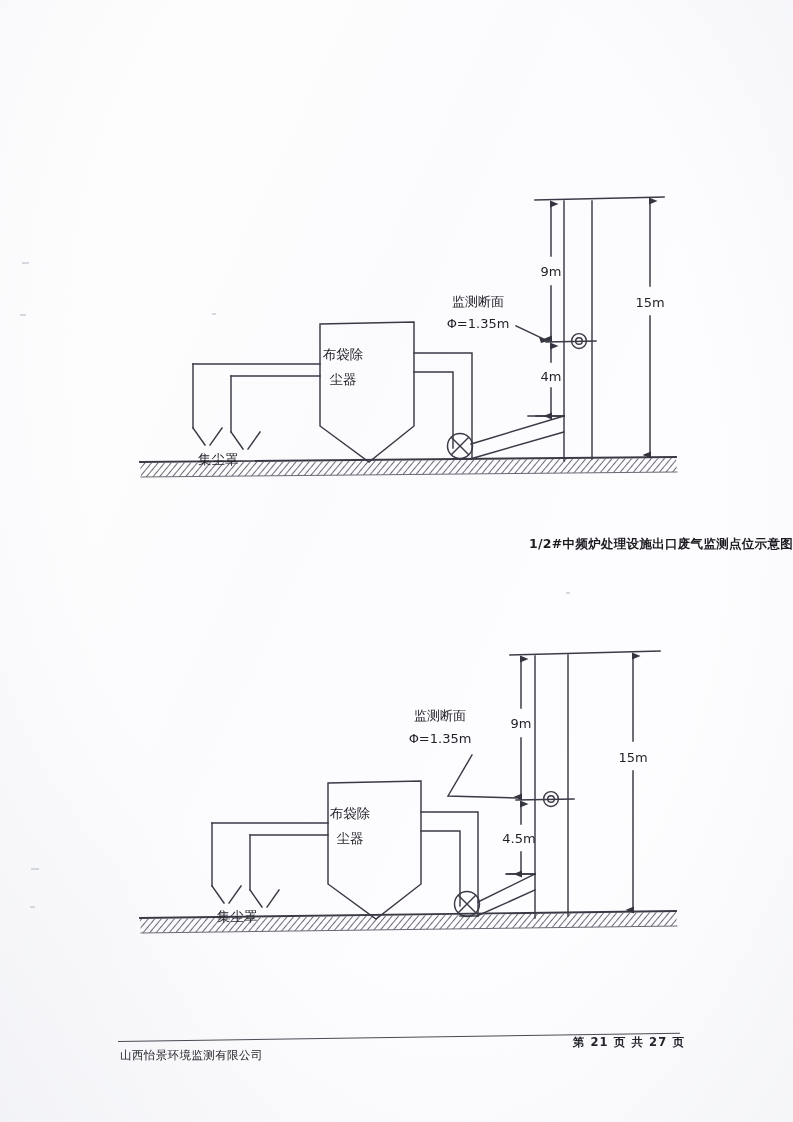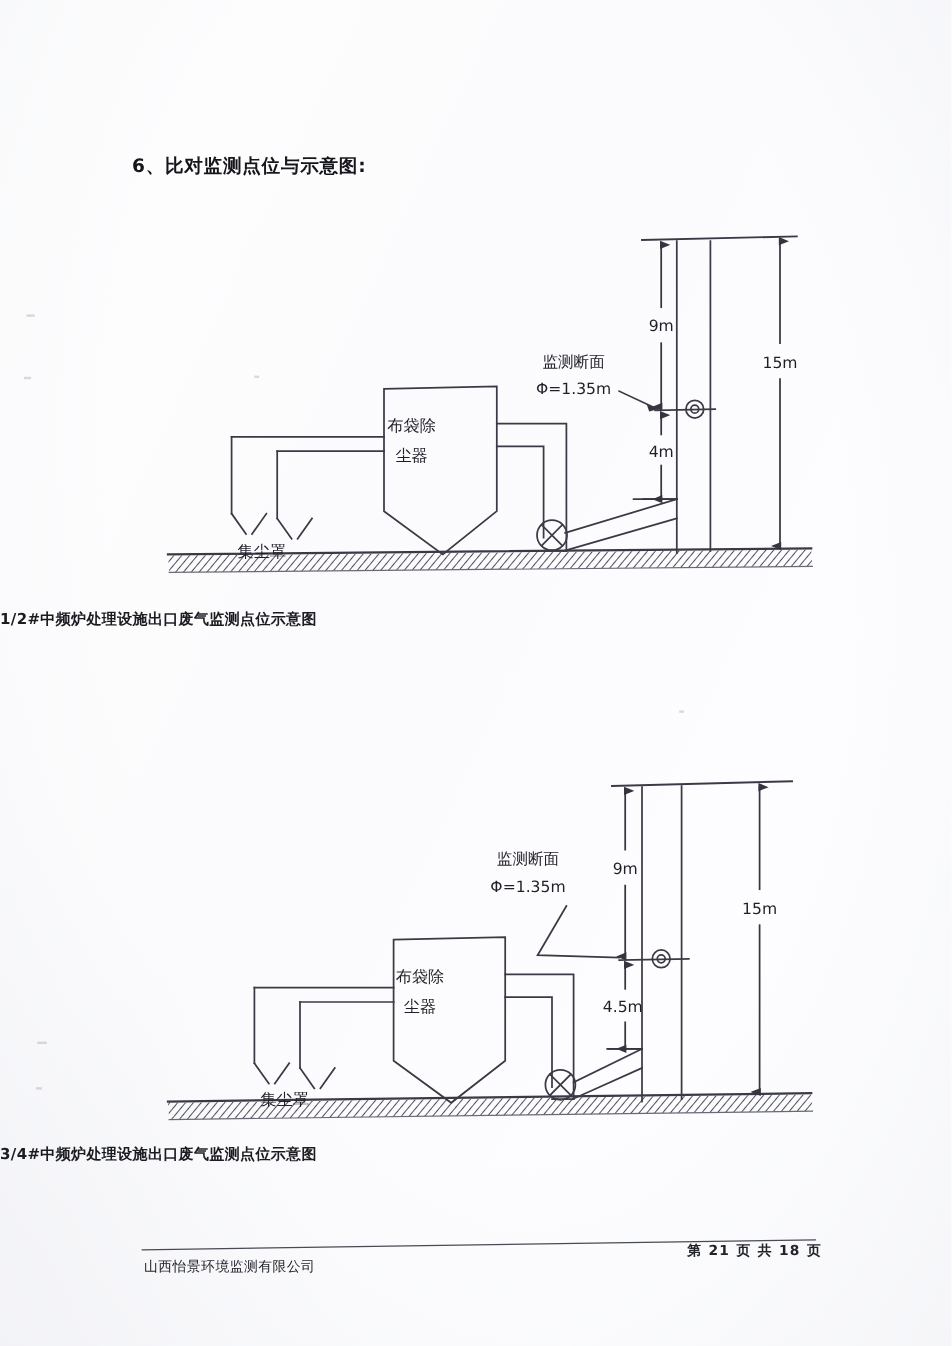--- a/index.html
+++ b/index.html
@@ -34,24 +34,25 @@
     white-space:nowrap;
   }
 
   
   .figure{position:absolute;left:0;width:793px;}
   #figure-1{top:176px;height:360px;}
   #figure-2{top:628px;height:360px;}
   .fig-svg{display:block;margin:0;}
   .caption{
     position:absolute;
-    width:793px;text-align:left;
+    width:793px;text-align:right;
     font-size:12.5px;font-weight:bold;
     letter-spacing:.3px;
     color:#1b1b22;
+    margin-top:28px;
   }
   #caption-1{top:508px;}
   #caption-2{top:954px;}
 
   
   .footer-rule{
     position:absolute;
     left:118px;top:1041px;
     width:562px;height:0;
     border-top:1.3px solid #4a4a55;
@@ -76,21 +77,20 @@
 <div class="page">
   <div class="scan-tint"></div>
 
   <div class="speck" style="left:22px;top:262px;width:7px;height:2px;"></div>
   <div class="speck" style="left:20px;top:314px;width:6px;height:2px;"></div>
   <div class="speck" style="left:31px;top:868px;width:8px;height:2px;"></div>
   <div class="speck" style="left:30px;top:906px;width:5px;height:2px;"></div>
   <div class="speck" style="left:212px;top:313px;width:4px;height:2px;"></div>
   <div class="speck" style="left:566px;top:592px;width:4px;height:2px;"></div>
 
-  <div class="heading">6、比对监测点位与示意图:</div>
 
   <div class="figure" id="figure-1">
     <svg class="fig-svg" width="793" height="360" viewBox="0 0 793 360">
       <defs>
         <pattern id="hatch1" width="5" height="5" patternTransform="rotate(40)" patternUnits="userSpaceOnUse">
           <line x1="0" y1="0" x2="0" y2="5" stroke="#51515e" stroke-width="1.7"></line>
         </pattern>
         <marker id="arrU1" markerWidth="8" markerHeight="9" refX="4" refY="7.5" orient="auto" markerUnits="userSpaceOnUse">
           <path d="M4,0 L0.6,8.5 L7.4,8.5 Z" fill="#35353f"></path>
         </marker>
@@ -281,18 +281,17 @@
       <text x="350" y="190" font-size="13.5" fill="#1f1f28" text-anchor="middle">布袋除</text>
       <text x="350" y="215" font-size="13.5" fill="#1f1f28" text-anchor="middle">尘器</text>
       <text x="440" y="92" font-size="13" fill="#1f1f28" text-anchor="middle">监测断面</text>
       <text x="440" y="115" font-size="13" fill="#1f1f28" text-anchor="middle">Φ=1.35m</text>
       <text x="521" y="100" font-size="13" fill="#1f1f28" text-anchor="middle">9m</text>
       <text x="519" y="215" font-size="13" fill="#1f1f28" text-anchor="middle">4.5m</text>
       <text x="633" y="134" font-size="13" fill="#1f1f28" text-anchor="middle">15m</text>
     </svg>
   </div>
 
-  <div class="caption" id="caption-2">3/4#中频炉处理设施出口废气监测点位示意图</div>
 
   <div class="footer-rule"></div>
   <div class="footer-company">山西怡景环境监测有限公司</div>
-  <div class="footer-pages">第 21 页 共 18 页</div>
+  <div class="footer-pages">第 21 页 共 27 页</div>
 </div>
 
 </body></html>

